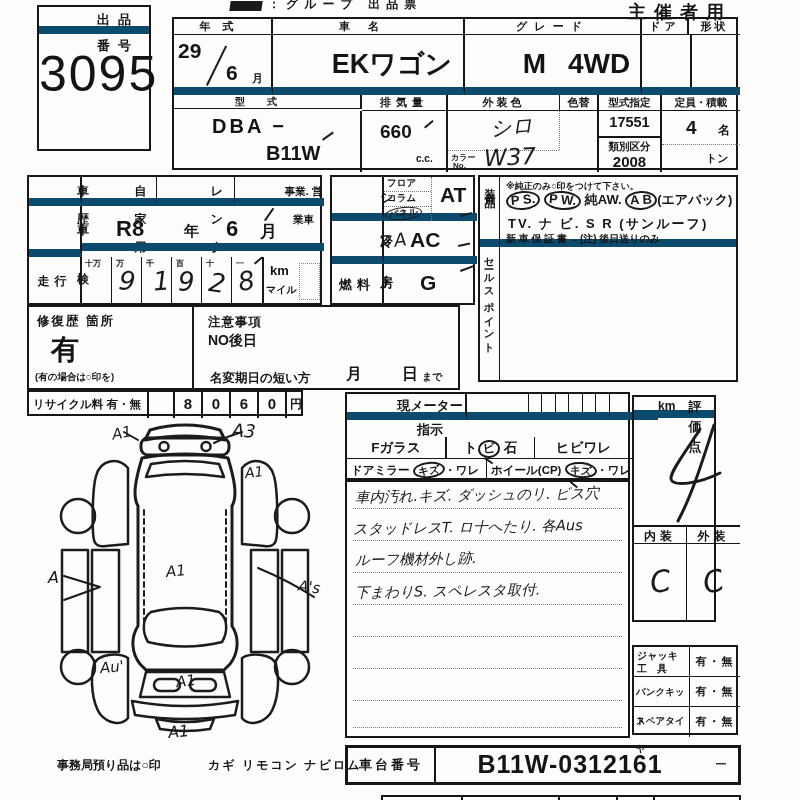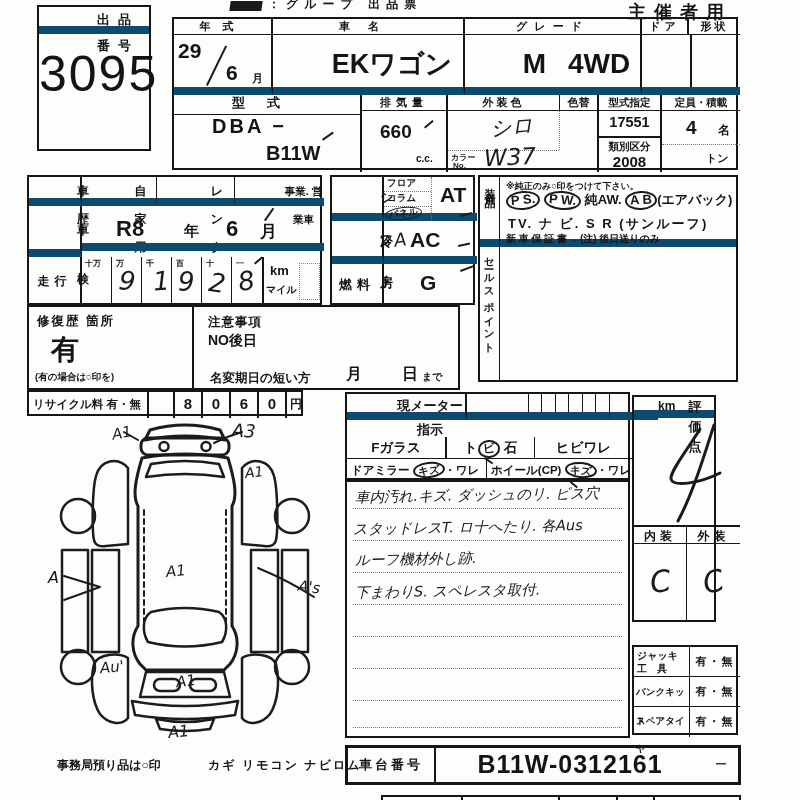--- a/index.html
+++ b/index.html
@@ -53,21 +53,21 @@
     </div>
     <div class="c br bb ctr" style="left:99px;top:16px;width:192px;height:60px;">
       <span class="p" style="font-size:27px;line-height:58px;">EKワゴン</span>
     </div>
     <div class="c br bb ctr" style="left:291px;top:16px;width:177px;height:60px;">
       <span class="p" style="font-size:28px;line-height:58px;word-spacing:14px;">M 4WD</span>
     </div>
     <div class="c br bb" style="left:468px;top:16px;width:47px;height:60px;"></div>
     <div class="c bb" style="left:515px;top:16px;width:51px;height:60px;"></div>
 
-    <div class="c p ctr br bb1" style="left:0;top:76px;width:188px;height:20px;font-size:13px;line-height:15px;letter-spacing:22px;">型式</div>
+    <div class="c p ctr br bb1" style="left:0;top:76px;width:188px;height:14px;font-size:10px;line-height:15px;letter-spacing:22px;font-family:Liberation Mono, monospace;">型式</div>
     <div class="c p ctr br bb1" style="left:188px;top:76px;width:86px;height:16px;font-size:11px;line-height:15px;letter-spacing:5px;">排気量</div>
     <div class="c p ctr bb1" style="left:274px;top:76px;width:111px;height:16px;font-size:11px;line-height:15px;letter-spacing:3px;">外装色</div>
     <div class="c p ctr br bb1" style="left:385px;top:76px;width:40px;height:16px;font-size:11px;line-height:15px;border-left:1.5px solid #161616;">色替</div>
     <div class="c p ctr br bb1" style="left:425px;top:76px;width:63px;height:16px;font-size:10.5px;line-height:15px;">型式指定</div>
     <div class="c p ctr bb1" style="left:488px;top:76px;width:78px;height:16px;font-size:10.5px;line-height:15px;">定員・積載</div>
 
     <div class="c br" style="left:0;top:92px;width:188px;height:61px;">
       <span class="c p" style="left:38px;top:4px;font-size:20px;letter-spacing:3px;">DBA −</span>
       <span class="c p" style="left:92px;top:31px;font-size:20px;">B11W</span>
       <div class="tick" style="left:148px;top:28px;width:13px;transform:rotate(-35deg);"></div>

